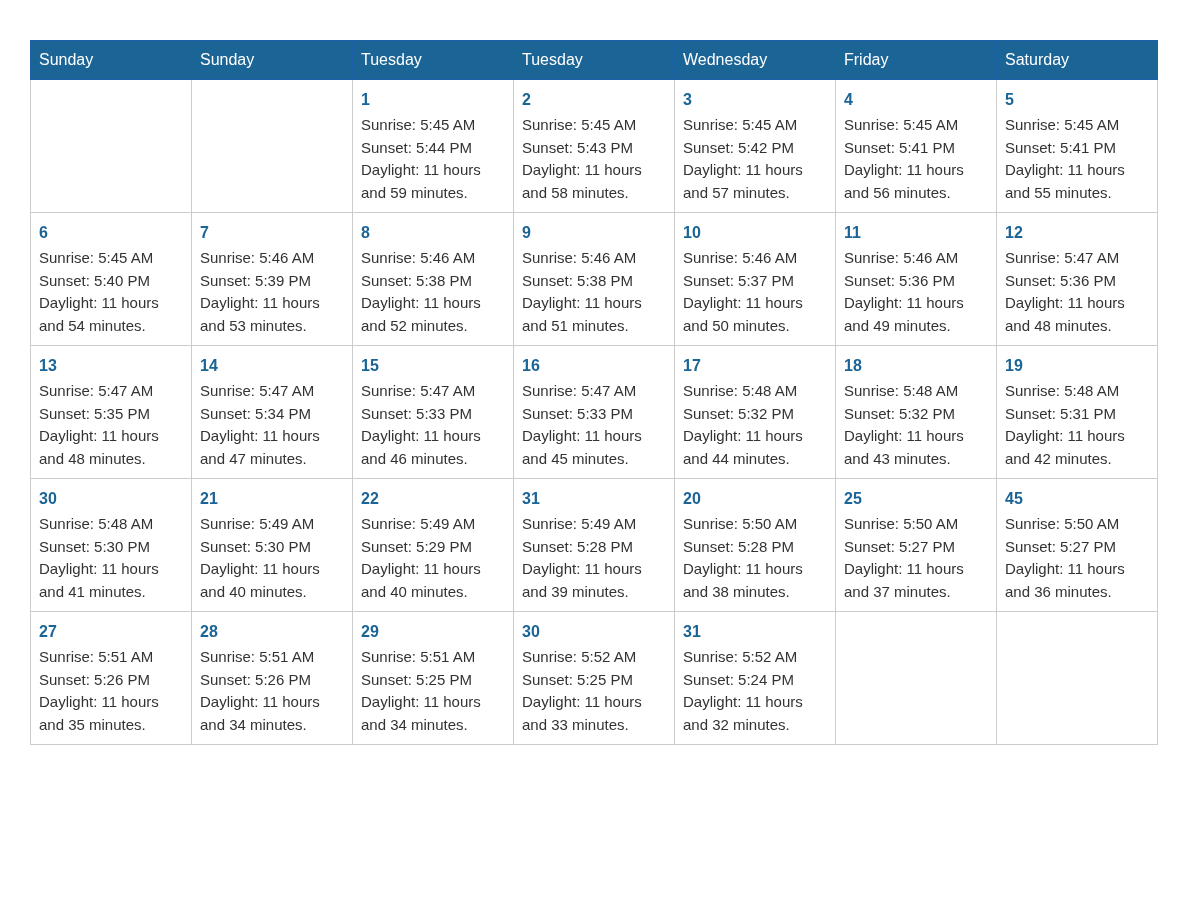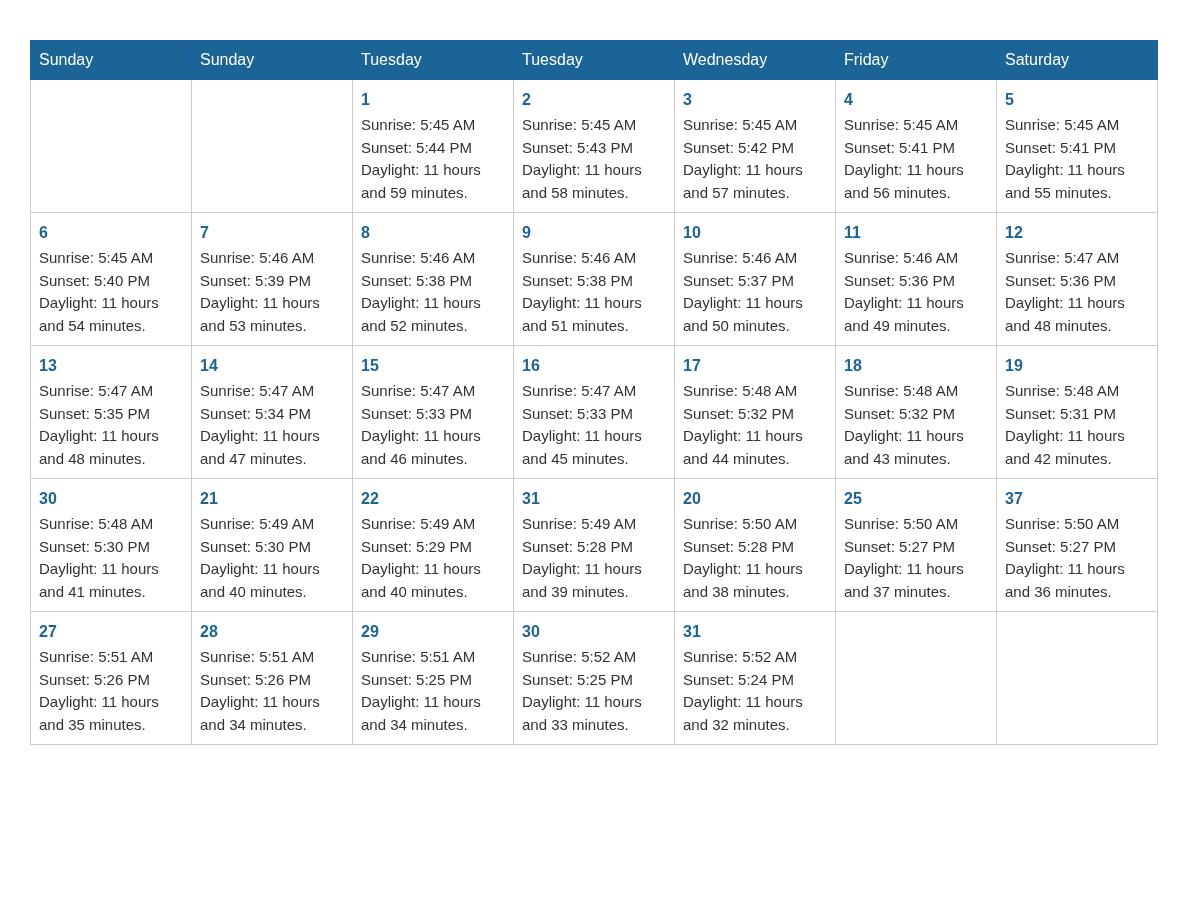--- a/index.html
+++ b/index.html
@@ -216,21 +216,21 @@
         </td>
         <td>
           <span class="day-num">20</span>
           <div class="day-info">Sunrise: 5:50 AM<br>Sunset: 5:28 PM<br>Daylight: 11 hours<br>and 38 minutes.</div>
         </td>
         <td>
           <span class="day-num">25</span>
           <div class="day-info">Sunrise: 5:50 AM<br>Sunset: 5:27 PM<br>Daylight: 11 hours<br>and 37 minutes.</div>
         </td>
         <td>
-          <span class="day-num">37</span>
+          <span class="day-num">45</span>
           <div class="day-info">Sunrise: 5:50 AM<br>Sunset: 5:27 PM<br>Daylight: 11 hours<br>and 36 minutes.</div>
         </td>
       </tr>
       <tr>
         <td>
           <span class="day-num">27</span>
           <div class="day-info">Sunrise: 5:51 AM<br>Sunset: 5:26 PM<br>Daylight: 11 hours<br>and 35 minutes.</div>
         </td>
         <td>
           <span class="day-num">28</span>

